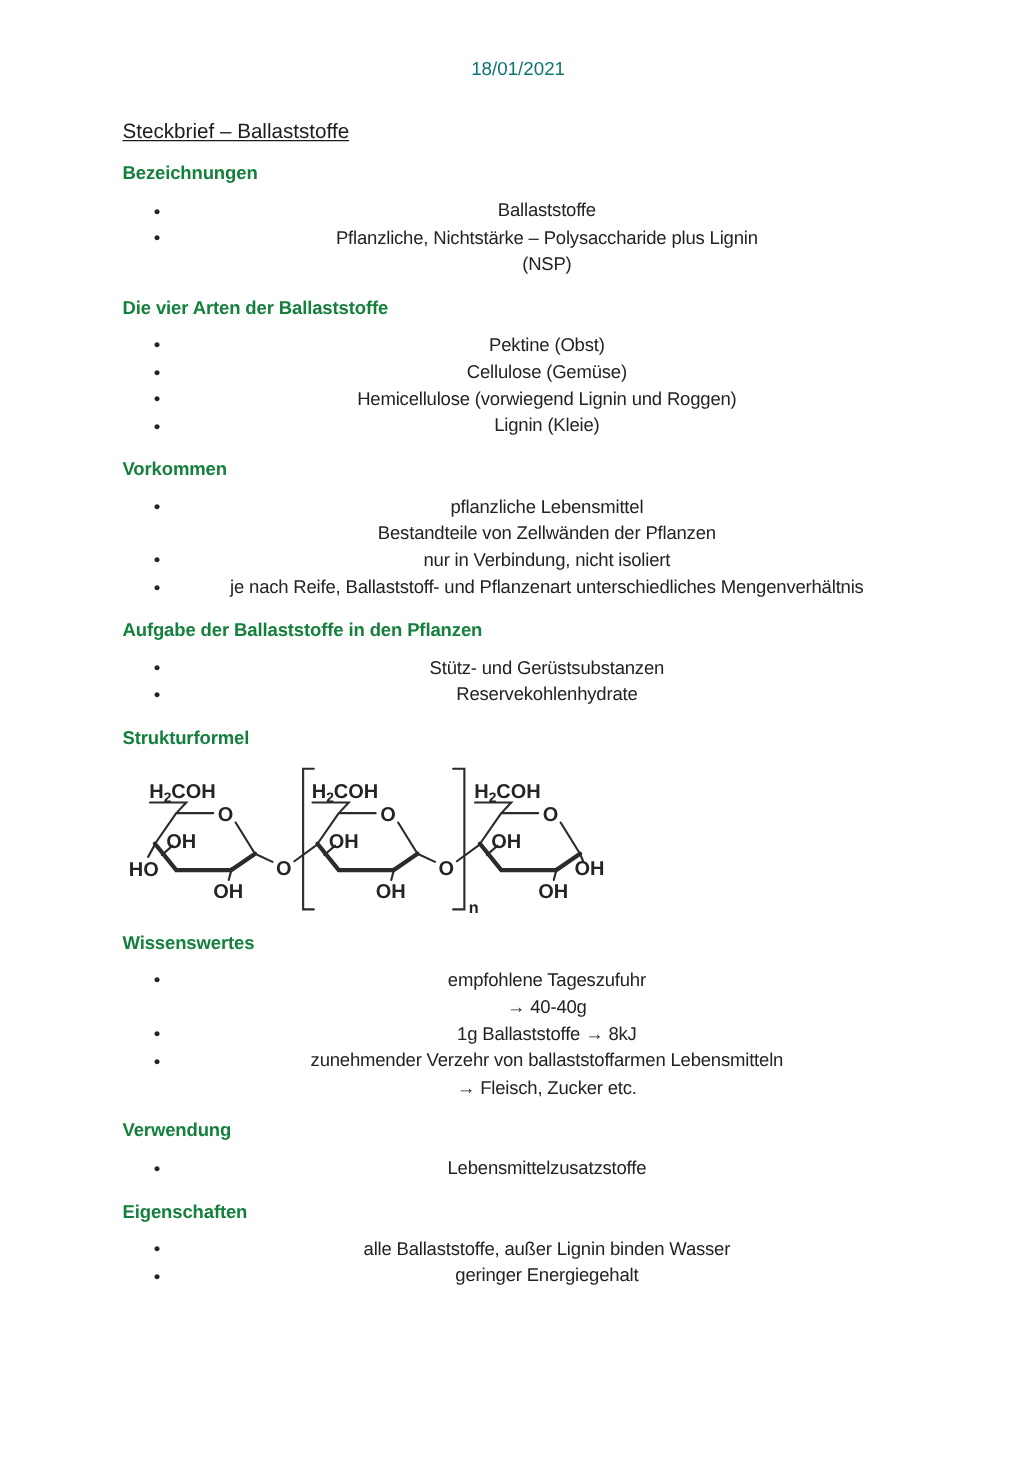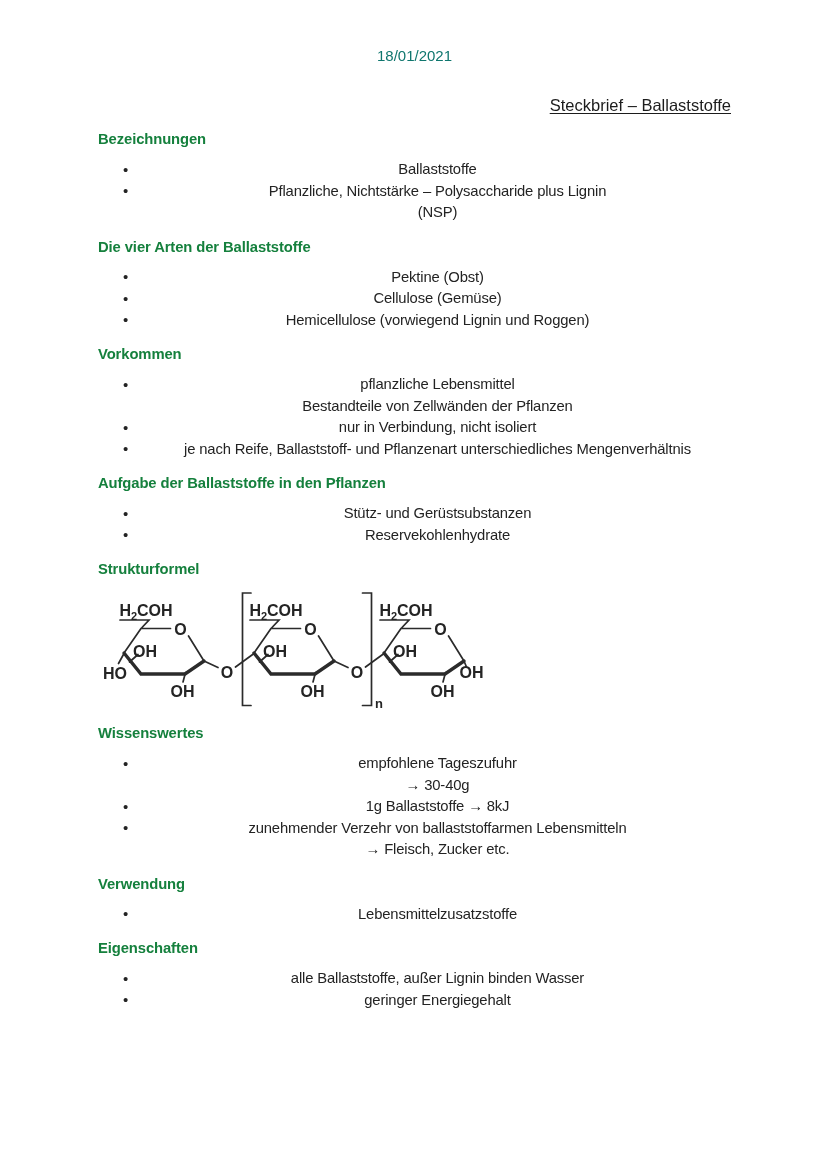--- a/index.html
+++ b/index.html
@@ -3,21 +3,21 @@
 <meta charset="utf-8">
 <style>
   html,body{margin:0;padding:0;}
   body{
     width:828px;height:1171px;background:#ffffff;position:relative;overflow:hidden;
     font-family:"Liberation Sans",sans-serif;color:#222222;
   }
   .page{position:absolute;inset:0;padding:46px 97px 0 98px;box-sizing:border-box;}
   .date{text-align:center;font-size:15px;line-height:20px;color:#0f766e;}
   .title{
-    margin:28px 0 0;text-align:right;font-size:16.5px;line-height:22px;color:#1c1c1c;
+    margin:28px 0 0;text-align:left;font-size:16.5px;line-height:22px;color:#1c1c1c;
     text-decoration:underline;text-underline-offset:2px;
   }
   h2{margin:13px 0 0;font-size:14.8px;line-height:21px;font-weight:700;color:#15803d;letter-spacing:-0.1px;}
   ul{margin:9px 0 0;padding:0 0 0 46px;list-style:none;text-align:center;}
   li{position:relative;font-size:14.8px;line-height:21.5px;color:#232323;letter-spacing:-0.15px;}
   li::before{content:"\2022";position:absolute;left:-21px;top:-0.5px;font-size:15px;color:#232323;}
   li span{display:block;}
   .formula{margin:6px 0 0 1px;height:124px;position:relative;}
   .formula svg{position:absolute;top:0;left:0;overflow:visible;}
   .thin{stroke:#2b2b2b;stroke-width:1.7;fill:none;stroke-linecap:round;}
@@ -49,20 +49,23 @@
   <h2>Die vier Arten der Ballaststoffe</h2>
   <ul>
     <li>
       <span>Pektine (Obst)</span>
     </li>
     <li>
       <span>Cellulose (Gemüse)</span>
     </li>
     <li>
       <span>Hemicellulose (vorwiegend Lignin und Roggen)</span>
+    </li>
+    <li>
+      <span>Lignin (Kleie)</span>
     </li>
   </ul>
 
   <h2>Vorkommen</h2>
   <ul>
     <li>
       <span>pflanzliche Lebensmittel</span>
       <span>Bestandteile von Zellwänden der Pflanzen</span>
     </li>
     <li>
@@ -127,21 +130,21 @@
         <text class="fsubn" x="376" y="752">n</text>
       </g>
 
     </svg>
   </div>
 
   <h2>Wissenswertes</h2>
   <ul>
     <li>
       <span>empfohlene Tageszufuhr</span>
-      <span>→ 30-40g</span>
+      <span>→ 40-40g</span>
     </li>
     <li>
       <span>1g Ballaststoffe → 8kJ</span>
     </li>
     <li>
       <span>zunehmender Verzehr von ballaststoffarmen Lebensmitteln</span>
       <span>→ Fleisch, Zucker etc.</span>
     </li>
   </ul>
 

